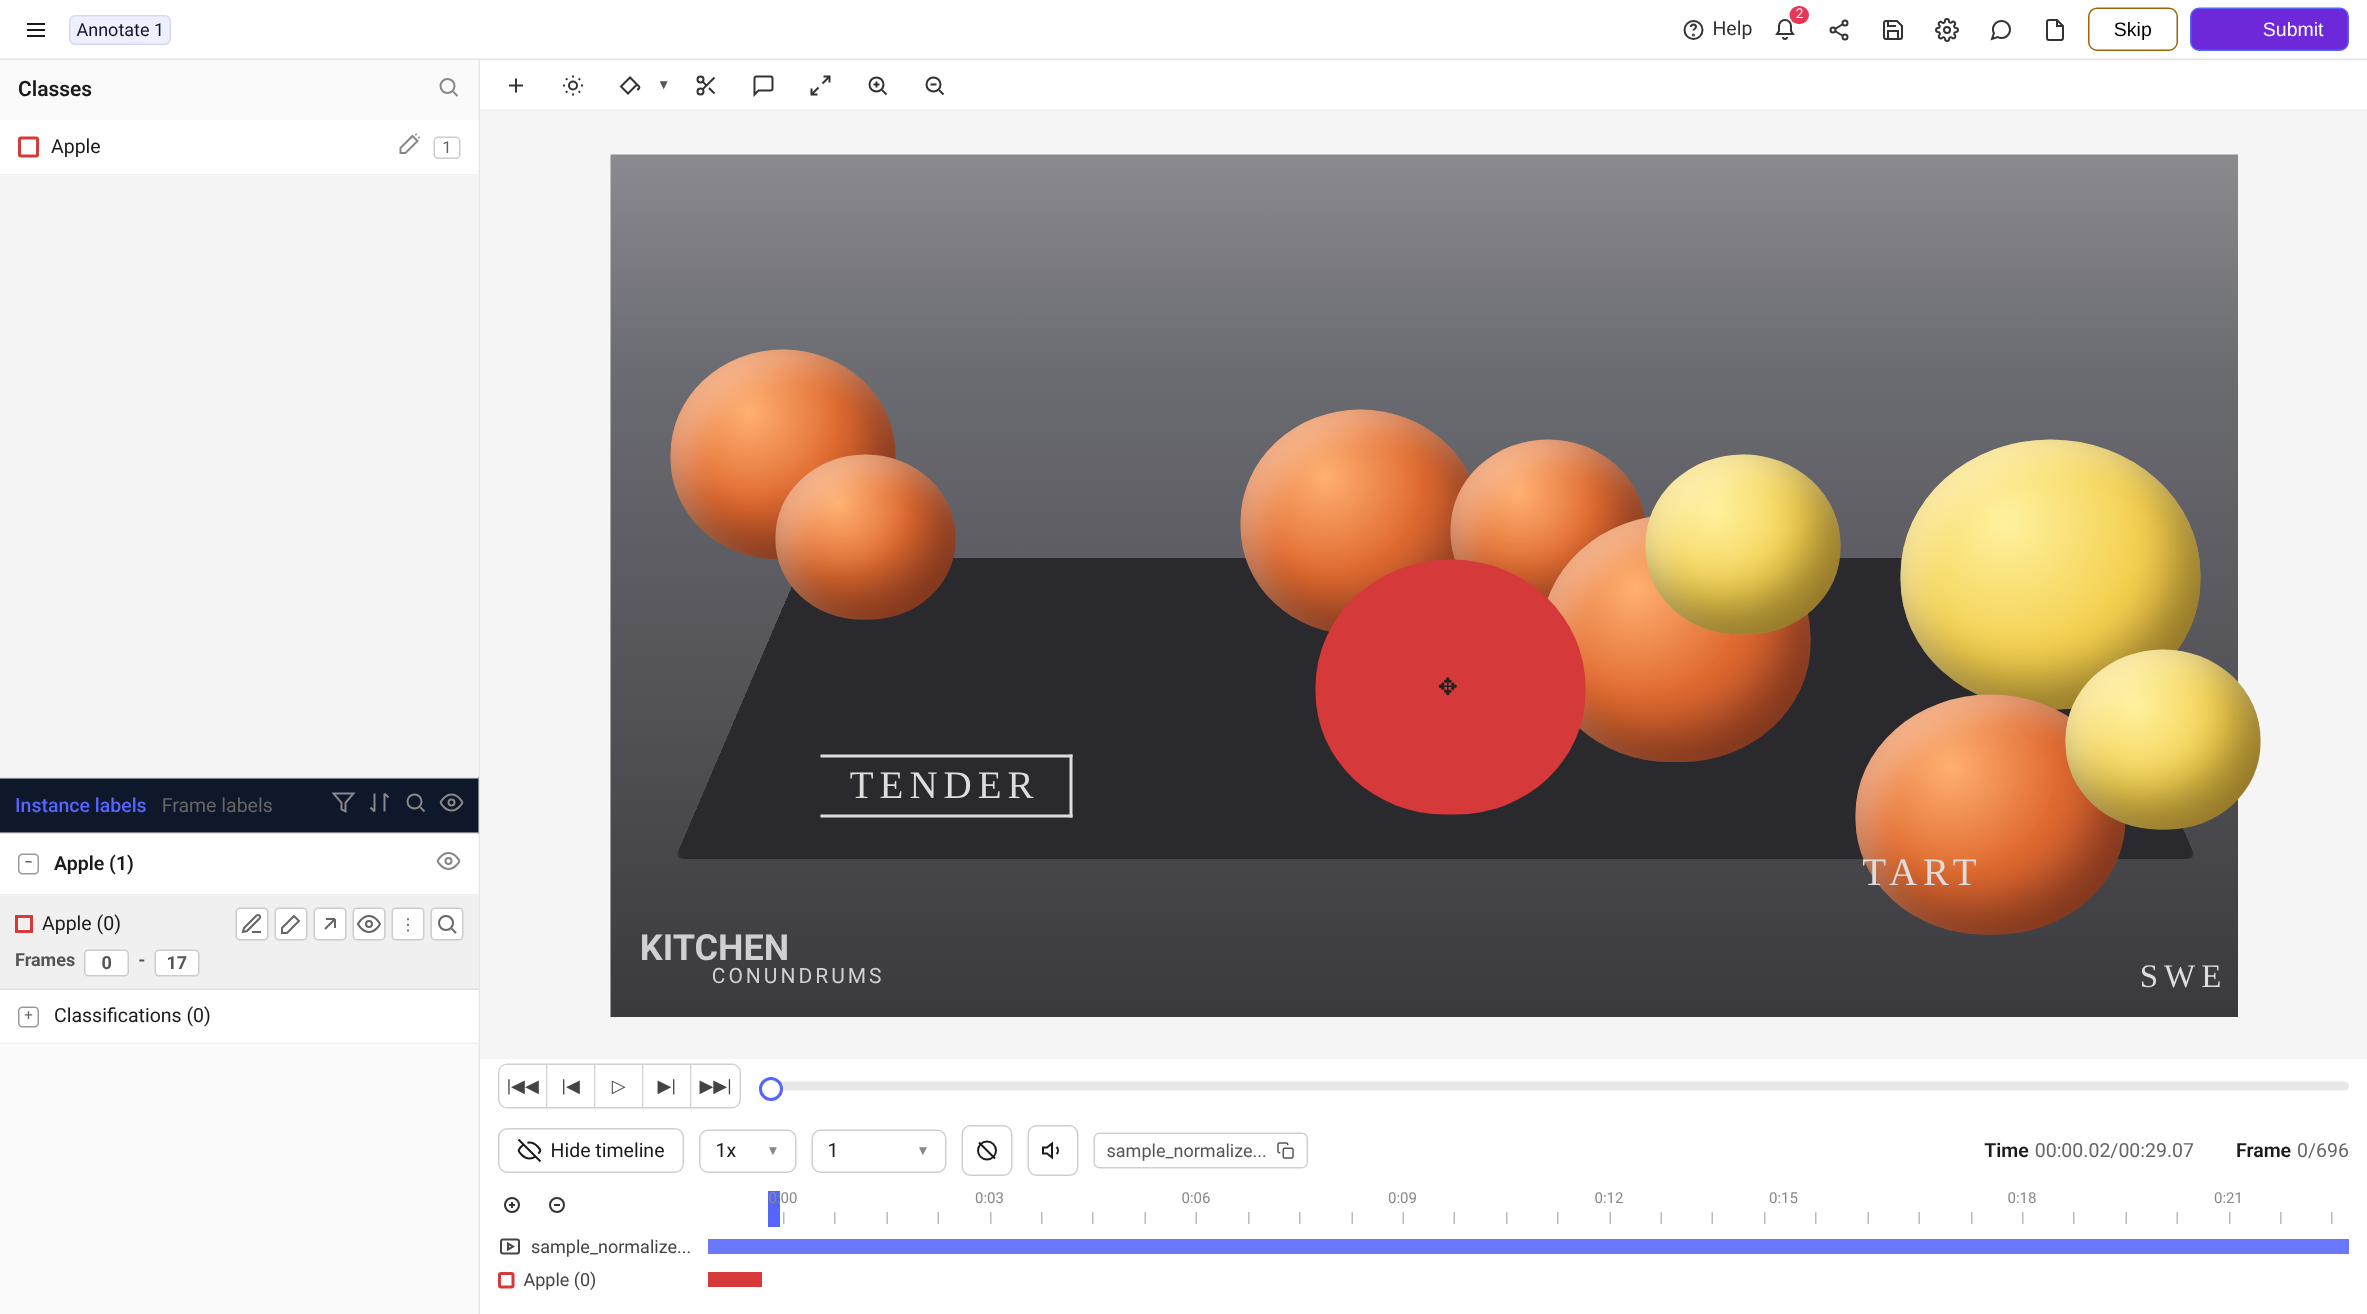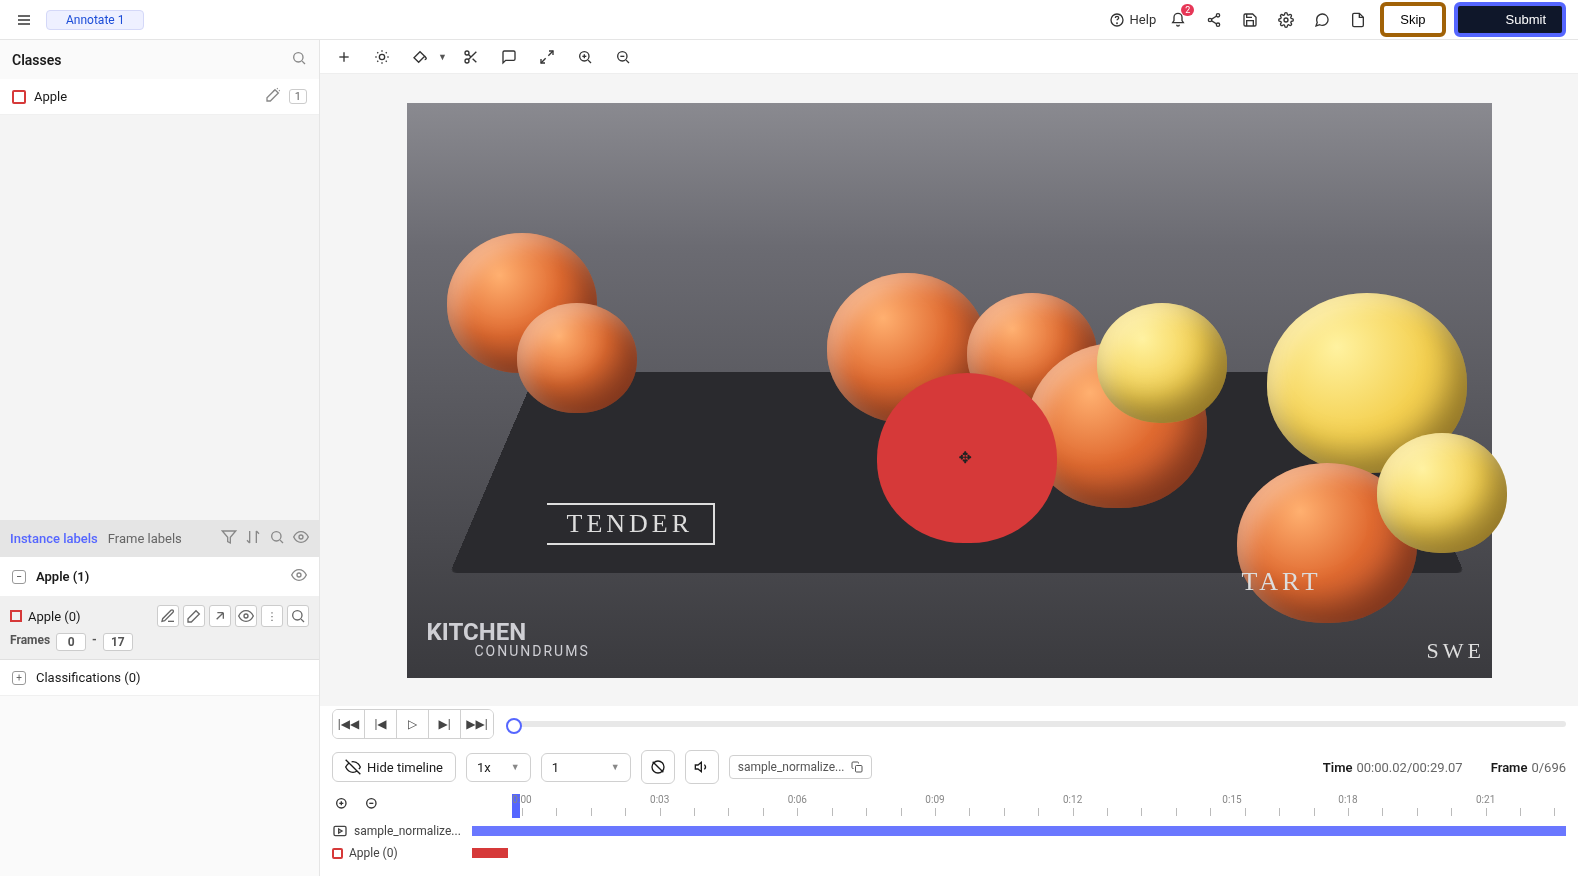--- a/index.html
+++ b/index.html
@@ -2,39 +2,39 @@
 <html><head>
 <meta charset="utf-8">
 <style>
 * { box-sizing: border-box; margin: 0; padding: 0; }
 body { font-family: -apple-system, BlinkMacSystemFont, "Segoe UI", Roboto, sans-serif; font-size: 13px; color: #1a1a1a; background: #fff; overflow: hidden; width: 1578px; height: 876px; }
 
 .topbar { height: 40px; display: flex; align-items: center; padding: 0 12px; border-bottom: 1px solid #e5e5e5; }
 .topbar-left { display: flex; align-items: center; gap: 10px; }
 .topbar-right { margin-left: auto; display: flex; align-items: center; gap: 8px; }
 .menu-btn { width: 24px; height: 24px; display: flex; align-items: center; justify-content: center; cursor: pointer; }
-.chip { background: #eef0ff; color: #1d4ed8; border: 1px solid #d4d8f8; border-radius: 4px; padding: 2px 19px; font-size: 12px; }
+.chip { background: #eef0ff; color: #0f172a; border: 1px solid #d4d8f8; border-radius: 4px; padding: 2px 4px; font-size: 12px; }
 .help-link { display: flex; align-items: center; gap: 5px; color: #333; cursor: pointer; }
 .icon-btn { width: 28px; height: 28px; display: flex; align-items: center; justify-content: center; cursor: pointer; position: relative; color: #333; }
 .badge { position: absolute; top: -2px; right: -2px; background: #e63757; color: #fff; font-size: 9px; border-radius: 8px; padding: 0 4px; line-height: 12px; min-width: 12px; text-align: center; }
-.btn { padding: 6px 16px; border-radius: 6px; font-size: 13px; cursor: pointer; border: 4px solid #a16207; background: #fff; }
-.btn-primary { background: #0f172a; color: #fff; border-color: #5566ff; font-weight: 500; padding-left: 48px; }
+.btn { padding: 6px 16px; border-radius: 6px; font-size: 13px; cursor: pointer; border: 1px solid #a16207; background: #fff; }
+.btn-primary { background: #6d28d9; color: #fff; border-color: #5566ff; font-weight: 500; padding-left: 48px; }
 
 .main { display: flex; height: calc(100% - 40px); }
 .sidebar { width: 320px; border-right: 1px solid #e5e5e5; display: flex; flex-direction: column; background: #fafafa; }
 .classes-header { display: flex; align-items: center; padding: 10px 12px; font-weight: 600; font-size: 14px; }
 .classes-header .search-ico { margin-left: auto; color: #888; }
 .class-row { display: flex; align-items: center; padding: 8px 12px; gap: 8px; background: #fff; border-bottom: 1px solid #f0f0f0; }
 .class-swatch { width: 14px; height: 14px; border: 2px solid #d63939; border-radius: 2px; }
 .class-row .wand { margin-left: auto; color: #888; }
 .kbd { border: 1px solid #ccc; border-radius: 3px; padding: 0 5px; font-size: 11px; color: #666; background: #fff; }
 
 .spacer-flex { flex: 1 1 auto; background: #f4f4f4; }
 
-.tabs-row { display: flex; align-items: center; padding: 8px 10px; gap: 10px; border-top: 1px solid #e5e5e5; border-bottom: 1px solid #e5e5e5; background: #e5e5e5; font-size: 13px; }
+.tabs-row { display: flex; align-items: center; padding: 8px 10px; gap: 10px; border-top: 1px solid #e5e5e5; border-bottom: 1px solid #e5e5e5; background: #0f172a; font-size: 13px; }
 .tab-active { color: #5566ff; font-weight: 500; }
 .tab-inactive { color: #666; }
 .tabs-row .mini-icons { margin-left: auto; display: flex; gap: 8px; color: #888; }
 
 .group-row { display: flex; align-items: center; padding: 10px 12px; gap: 10px; background: #fff; border-bottom: 1px solid #f0f0f0; font-weight: 600; }
 .toggle-minus { width: 14px; height: 14px; border: 1px solid #999; border-radius: 3px; display: flex; align-items: center; justify-content: center; font-size: 10px; line-height: 1; color: #666; }
 .eye-right { margin-left: auto; color: #888; }
 
 .instance-row { padding: 8px 10px; background: #f0f0f0; border-bottom: 1px solid #e0e0e0; }
 .instance-top { display: flex; align-items: center; gap: 6px; }
@@ -445,21 +445,21 @@
           <div class="tick-lbl" style="left: 422.987px;">0:09</div>
           <div class="tick" style="left: 422.987px;"></div>
           <div class="tick" style="left: 457.403px;"></div>
           <div class="tick" style="left: 491.818px;"></div>
           <div class="tick" style="left: 526.234px;"></div>
           <div class="tick-lbl" style="left: 560.649px;">0:12</div>
           <div class="tick" style="left: 560.649px;"></div>
           <div class="tick" style="left: 595.065px;"></div>
           <div class="tick" style="left: 629.481px;"></div>
           <div class="tick" style="left: 663.896px;"></div>
-          <div class="tick-lbl" style="left: 720px;">0:15</div>
+          <div class="tick-lbl" style="left: 677px;">0:15</div>
           <div class="tick" style="left: 698.312px;"></div>
           <div class="tick" style="left: 732.727px;"></div>
           <div class="tick" style="left: 767.143px;"></div>
           <div class="tick" style="left: 801.558px;"></div>
           <div class="tick-lbl" style="left: 835.974px;">0:18</div>
           <div class="tick" style="left: 835.974px;"></div>
           <div class="tick" style="left: 870.39px;"></div>
           <div class="tick" style="left: 904.805px;"></div>
           <div class="tick" style="left: 939.221px;"></div>
           <div class="tick-lbl" style="left: 973.636px;">0:21</div>

